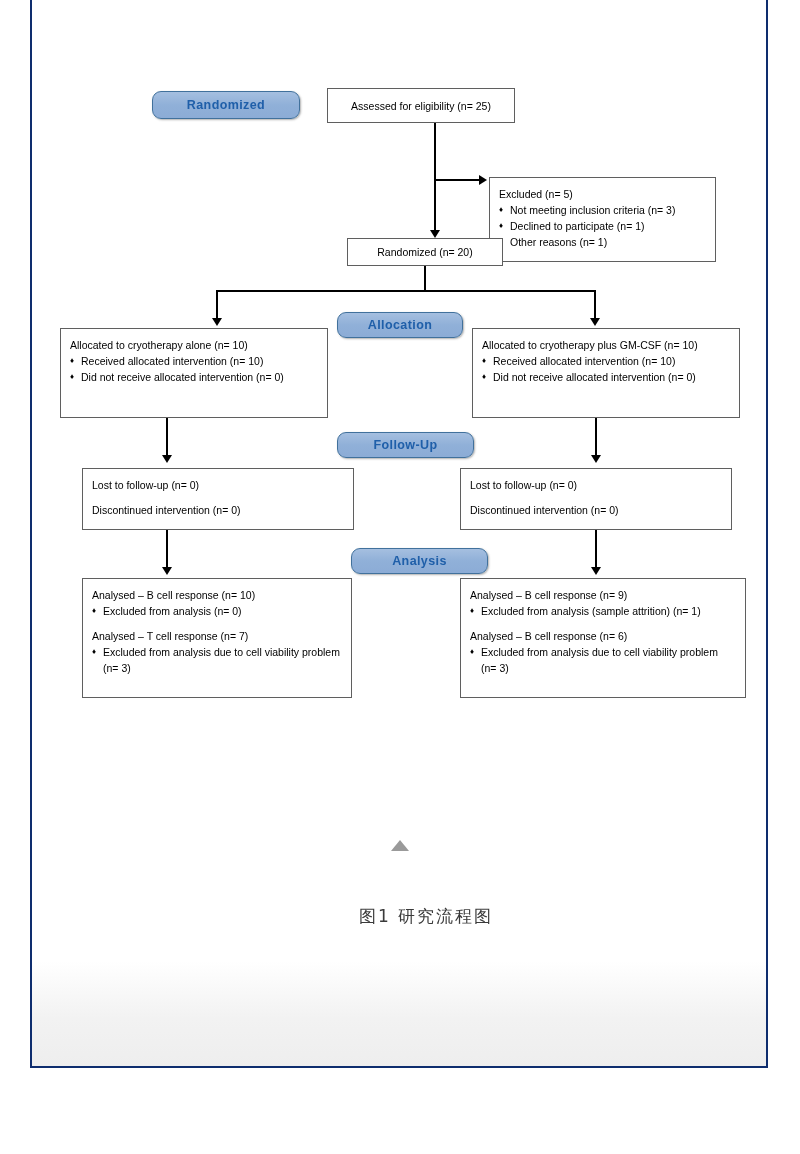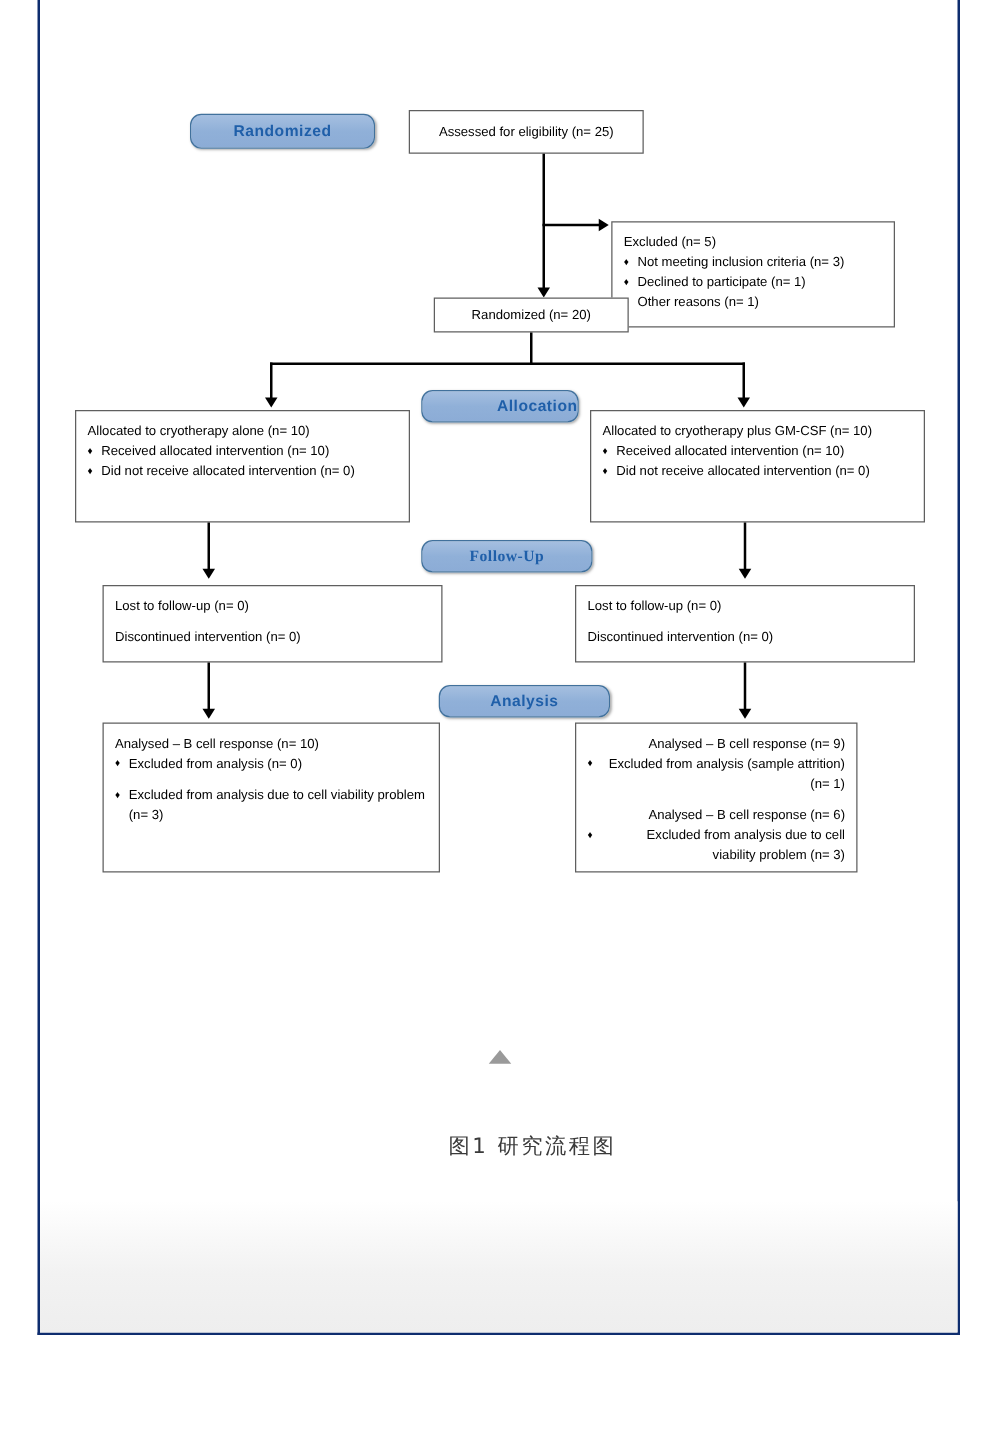--- a/index.html
+++ b/index.html
@@ -159,25 +159,25 @@
 <div id="page-panel">
   <div id="panel-gradient"></div>
 </div>
 
 <div id="diagram">
 
   <div class="pill" style="left:152px; top:91px; width:148px; height:28px;">
     <span>Randomized</span>
   </div>
 
-  <div class="pill" style="left:337px; top:312px; width:126px; height:26px;justify-content:flex-end;">
+  <div class="pill" style="left:337px; top:312px; width:126px; height:26px;">
     <span>Allocation</span>
   </div>
 
-  <div class="pill" style="left:337px; top:432px; width:137px; height:26px;font-family:Liberation Serif, serif;">
+  <div class="pill" style="left:337px; top:432px; width:137px; height:26px;">
     <span>Follow-Up</span>
   </div>
 
   <div class="pill" style="left:339px; top:548px; width:137px; height:26px;margin-left:12px;">
     <span>Analysis</span>
   </div>
 
   <div class="fbox centered" style="left:327px; top:88px; width:188px; height:35px;">
     <span>Assessed for eligibility (n= 25)</span>
   </div>
@@ -239,24 +239,25 @@
   <div class="vline" style="left:166px; top:530px; height:42px;"></div>
   <div class="arrow-down" style="left:162px; top:567px;"></div>
 
   <div class="vline" style="left:595px; top:530px; height:42px;"></div>
   <div class="arrow-down" style="left:591px; top:567px;"></div>
 
   <div class="fbox" style="left:82px; top:578px; width:270px; height:120px;">
     <div class="line">Analysed – B cell response (n= 10)</div>
     <div class="bullet">Excluded from analysis (n= 0)</div>
     <div class="gap"></div>
+    <div class="line">Analysed – T cell response (n= 7)</div>
     <div class="bullet">Excluded from analysis due to cell viability problem (n= 3)</div>
   </div>
 
-  <div class="fbox" style="left:460px; top:578px; width:226px; height:120px;text-align:right;">
+  <div class="fbox" style="left:460px; top:578px; width:286px; height:120px;">
     <div class="line">Analysed – B cell response (n= 9)</div>
     <div class="bullet">Excluded from analysis (sample attrition) (n= 1)</div>
     <div class="gap"></div>
     <div class="line">Analysed – B cell response (n= 6)</div>
     <div class="bullet">Excluded from analysis due to cell viability problem (n= 3)</div>
   </div>
 
 </div>
 
 <div id="scroll-top-marker"></div>

